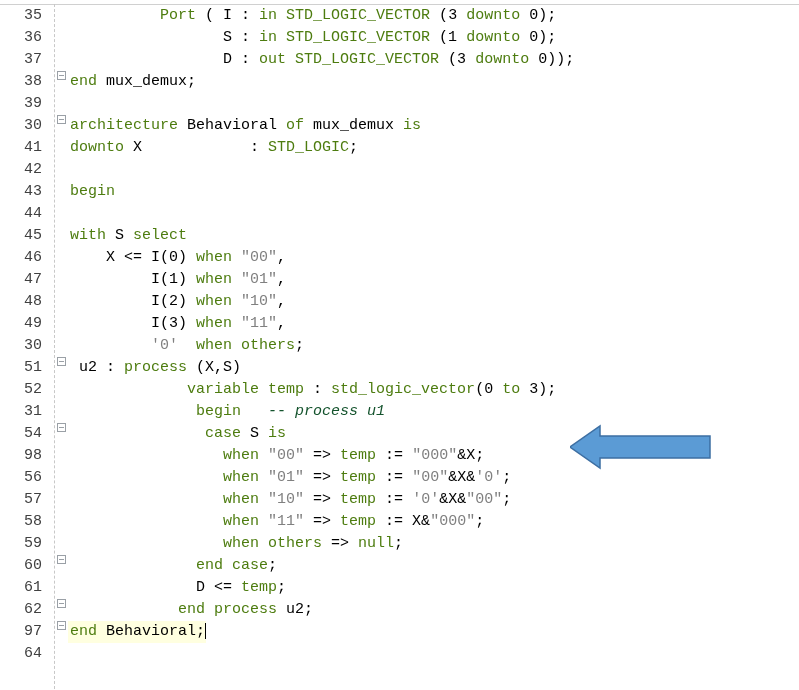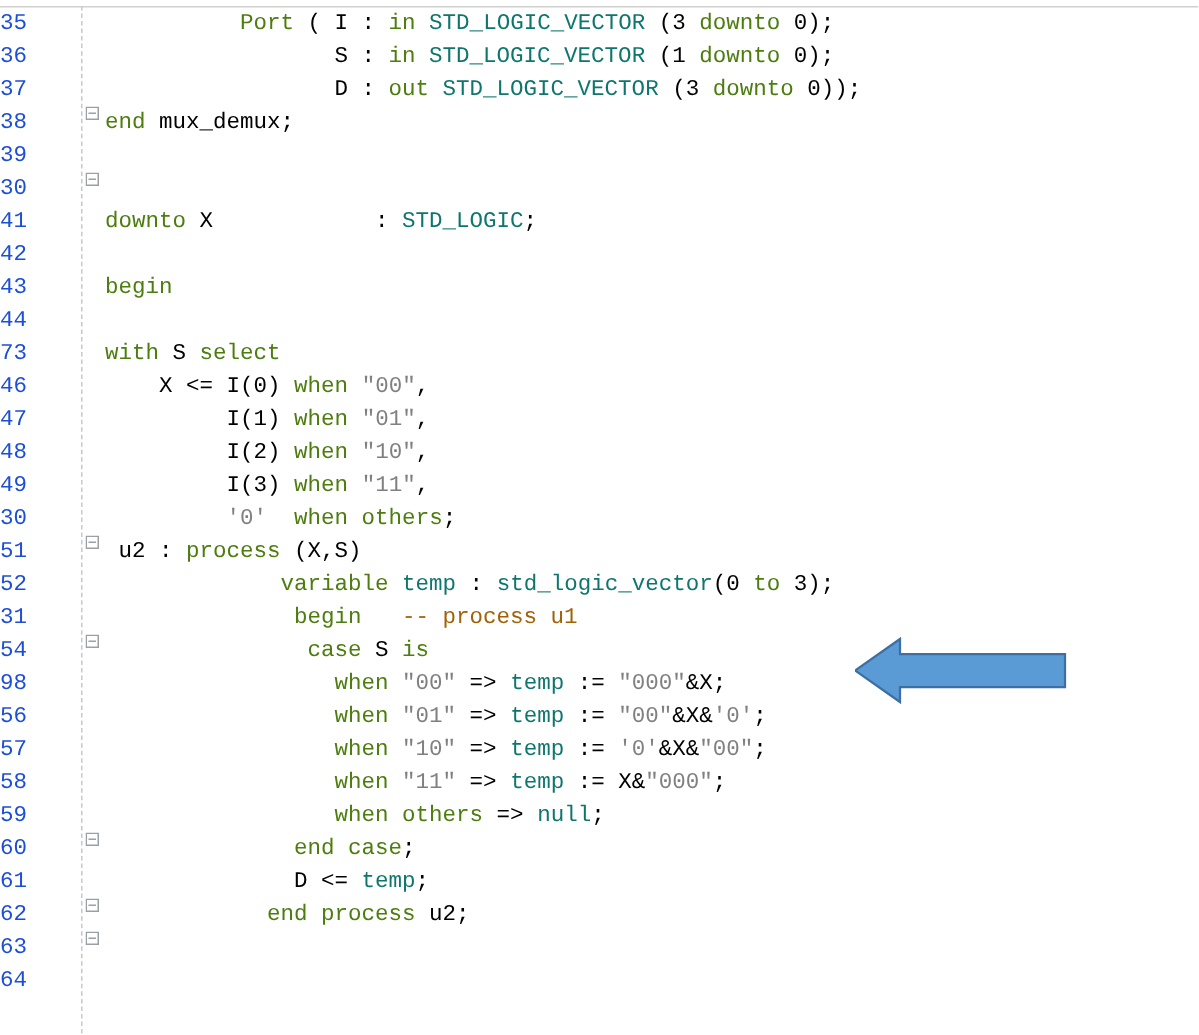--- a/index.html
+++ b/index.html
@@ -1,26 +1,26 @@
 <!DOCTYPE html>
 <html><head>
 <meta charset="utf-8">
 <style>
   html,body{margin:0;padding:0;background:#fff;font-family:Consolas,"Courier New",monospace;font-size:15px;line-height:22px;color:#000}
   .wrap{position:relative;width:799px;height:690px;overflow:hidden;padding-top:4px}
   .line{display:flex;align-items:flex-start;white-space:pre}
-  .gut{width:42px;text-align:left;color:#1d4ed8;padding-right:4px;user-select:none}
+  .gut{width:42px;text-align:right;color:#404040;padding-right:4px;user-select:none}
   .gut-out{width:8px}
   .fold{width:14px;display:inline-flex;align-items:center;justify-content:center;color:#9aa0a6;font-size:10px;user-select:none}
   .code{padding-left:2px}
   .kw{color:#4d7c0f}
   .str{color:#808080}          
   .num{color:#000}
-  .cmt{color:#a16207;}
-  .fn{color:#0f766e}
+  .cmt{color:#14532d;font-style:italic}
+  .fn{color:#4d7c0f}
   .cursor{display:inline-block;width:1px;height:16px;background:#000;vertical-align:middle}
   .hl{background:#ffffe0}
   .border-top{border-top:1px solid #d0d0d0}
   .arrow{position:absolute;left:570px;top:420px}
   .dash{position:absolute;left:54px;top:4px;bottom:0;width:1px;border-left:1px dashed #c8c8c8}
 </style>
 </head>
 <body>
 <div class="wrap">
 
@@ -31,26 +31,26 @@
       <div class="line"><span class="gut">36</span><span class="gut-out"></span><span class="fold"></span><span class="code"><span>                 S : </span><span class="kw">in</span><span> </span><span class="fn">STD_LOGIC_VECTOR</span><span> (</span><span class="num">1</span><span> </span><span class="kw">downto</span><span> </span><span class="num">0</span><span>);</span></span></div>
       <div class="line"><span class="gut">37</span><span class="gut-out"></span><span class="fold"></span><span class="code"><span>                 D : </span><span class="kw">out</span><span> </span><span class="fn">STD_LOGIC_VECTOR</span><span> (</span><span class="num">3</span><span> </span><span class="kw">downto</span><span> </span><span class="num">0</span><span>));</span></span></div>
       <div class="line"><span class="gut">38</span><span class="gut-out"></span><span class="fold"><svg width="9" height="9">
             <rect x="0.5" y="0.5" width="8" height="8" fill="#fff" stroke="#9aa0a6"></rect>
             <line x1="2" y1="4.5" x2="7" y2="4.5" stroke="#9aa0a6"></line>
           </svg></span><span class="code"><span class="kw">end</span><span> mux_demux;</span></span></div>
       <div class="line"><span class="gut">39</span><span class="gut-out"></span><span class="fold"></span><span class="code"><span></span></span></div>
       <div class="line"><span class="gut">30</span><span class="gut-out"></span><span class="fold"><svg width="9" height="9">
             <rect x="0.5" y="0.5" width="8" height="8" fill="#fff" stroke="#9aa0a6"></rect>
             <line x1="2" y1="4.5" x2="7" y2="4.5" stroke="#9aa0a6"></line>
-          </svg></span></div>
+          </svg></span><span class="code"><span class="kw">architecture</span><span> Behavioral </span><span class="kw">of</span><span> mux_demux </span><span class="kw">is</span></span></div>
       <div class="line"><span class="gut">41</span><span class="gut-out"></span><span class="fold"></span><span class="code"><span class="kw">downto</span><span> X            : </span><span class="fn">STD_LOGIC</span><span>;</span></span></div>
       <div class="line"><span class="gut">42</span><span class="gut-out"></span><span class="fold"></span><span class="code"><span></span></span></div>
       <div class="line"><span class="gut">43</span><span class="gut-out"></span><span class="fold"></span><span class="code"><span class="kw">begin</span></span></div>
       <div class="line"><span class="gut">44</span><span class="gut-out"></span><span class="fold"></span><span class="code"><span></span></span></div>
-      <div class="line"><span class="gut">73</span><span class="gut-out"></span><span class="fold"></span><span class="code"><span class="kw">with</span><span> S </span><span class="kw">select</span></span></div>
+      <div class="line"><span class="gut">45</span><span class="gut-out"></span><span class="fold"></span><span class="code"><span class="kw">with</span><span> S </span><span class="kw">select</span></span></div>
       <div class="line"><span class="gut">46</span><span class="gut-out"></span><span class="fold"></span><span class="code"><span>    X &lt;= I(</span><span class="num">0</span><span>) </span><span class="kw">when</span><span> </span><span class="str">"00"</span><span>,</span></span></div>
       <div class="line"><span class="gut">47</span><span class="gut-out"></span><span class="fold"></span><span class="code"><span>         I(</span><span class="num">1</span><span>) </span><span class="kw">when</span><span> </span><span class="str">"01"</span><span>,</span></span></div>
       <div class="line"><span class="gut">48</span><span class="gut-out"></span><span class="fold"></span><span class="code"><span>         I(</span><span class="num">2</span><span>) </span><span class="kw">when</span><span> </span><span class="str">"10"</span><span>,</span></span></div>
       <div class="line"><span class="gut">49</span><span class="gut-out"></span><span class="fold"></span><span class="code"><span>         I(</span><span class="num">3</span><span>) </span><span class="kw">when</span><span> </span><span class="str">"11"</span><span>,</span></span></div>
       <div class="line"><span class="gut">30</span><span class="gut-out"></span><span class="fold"></span><span class="code"><span>         </span><span class="str">'0'</span><span>  </span><span class="kw">when</span><span> </span><span class="kw">others</span><span>;</span></span></div>
       <div class="line"><span class="gut">51</span><span class="gut-out"></span><span class="fold"><svg width="9" height="9">
             <rect x="0.5" y="0.5" width="8" height="8" fill="#fff" stroke="#9aa0a6"></rect>
             <line x1="2" y1="4.5" x2="7" y2="4.5" stroke="#9aa0a6"></line>
           </svg></span><span class="code"><span> u2 : </span><span class="kw">process</span><span> (X,S)</span></span></div>
       <div class="line"><span class="gut">52</span><span class="gut-out"></span><span class="fold"></span><span class="code"><span>             </span><span class="kw">variable</span><span> </span><span class="fn">temp</span><span> : </span><span class="fn">std_logic_vector</span><span>(</span><span class="num">0</span><span> </span><span class="kw">to</span><span> </span><span class="num">3</span><span>);</span></span></div>
@@ -66,24 +66,24 @@
       <div class="line"><span class="gut">59</span><span class="gut-out"></span><span class="fold"></span><span class="code"><span>                 </span><span class="kw">when</span><span> </span><span class="kw">others</span><span> =&gt; </span><span class="fn">null</span><span>;</span></span></div>
       <div class="line"><span class="gut">60</span><span class="gut-out"></span><span class="fold"><svg width="9" height="9">
             <rect x="0.5" y="0.5" width="8" height="8" fill="#fff" stroke="#9aa0a6"></rect>
             <line x1="2" y1="4.5" x2="7" y2="4.5" stroke="#9aa0a6"></line>
           </svg></span><span class="code"><span>              </span><span class="kw">end</span><span> </span><span class="kw">case</span><span>;</span></span></div>
       <div class="line"><span class="gut">61</span><span class="gut-out"></span><span class="fold"></span><span class="code"><span>              D &lt;= </span><span class="fn">temp</span><span>;</span></span></div>
       <div class="line"><span class="gut">62</span><span class="gut-out"></span><span class="fold"><svg width="9" height="9">
             <rect x="0.5" y="0.5" width="8" height="8" fill="#fff" stroke="#9aa0a6"></rect>
             <line x1="2" y1="4.5" x2="7" y2="4.5" stroke="#9aa0a6"></line>
           </svg></span><span class="code"><span>            </span><span class="kw">end</span><span> </span><span class="kw">process</span><span> u2;</span></span></div>
-      <div class="line"><span class="gut">63</span><span class="gut-out"></span><span class="fold"><svg width="9" height="9">
+      <div class="line"><span class="gut">97</span><span class="gut-out"></span><span class="fold"><svg width="9" height="9">
             <rect x="0.5" y="0.5" width="8" height="8" fill="#fff" stroke="#9aa0a6"></rect>
             <line x1="2" y1="4.5" x2="7" y2="4.5" stroke="#9aa0a6"></line>
-          </svg></span></div>
+          </svg></span><span class="code hl"><span class="kw">end</span><span> Behavioral;</span><span class="cursor"></span></span></div>
       <div class="line"><span class="gut">64</span><span class="gut-out"></span><span class="fold"></span></div>
     </div>
 
 <svg class="arrow" width="150" height="54">
   <polygon points="0,27 30,6 30,16 140,16 140,38 30,38 30,48" fill="#5b9bd5" stroke="#3d6fa3" stroke-width="1.5"></polygon>
 </svg>
 
 </div>
 
 </body></html>

